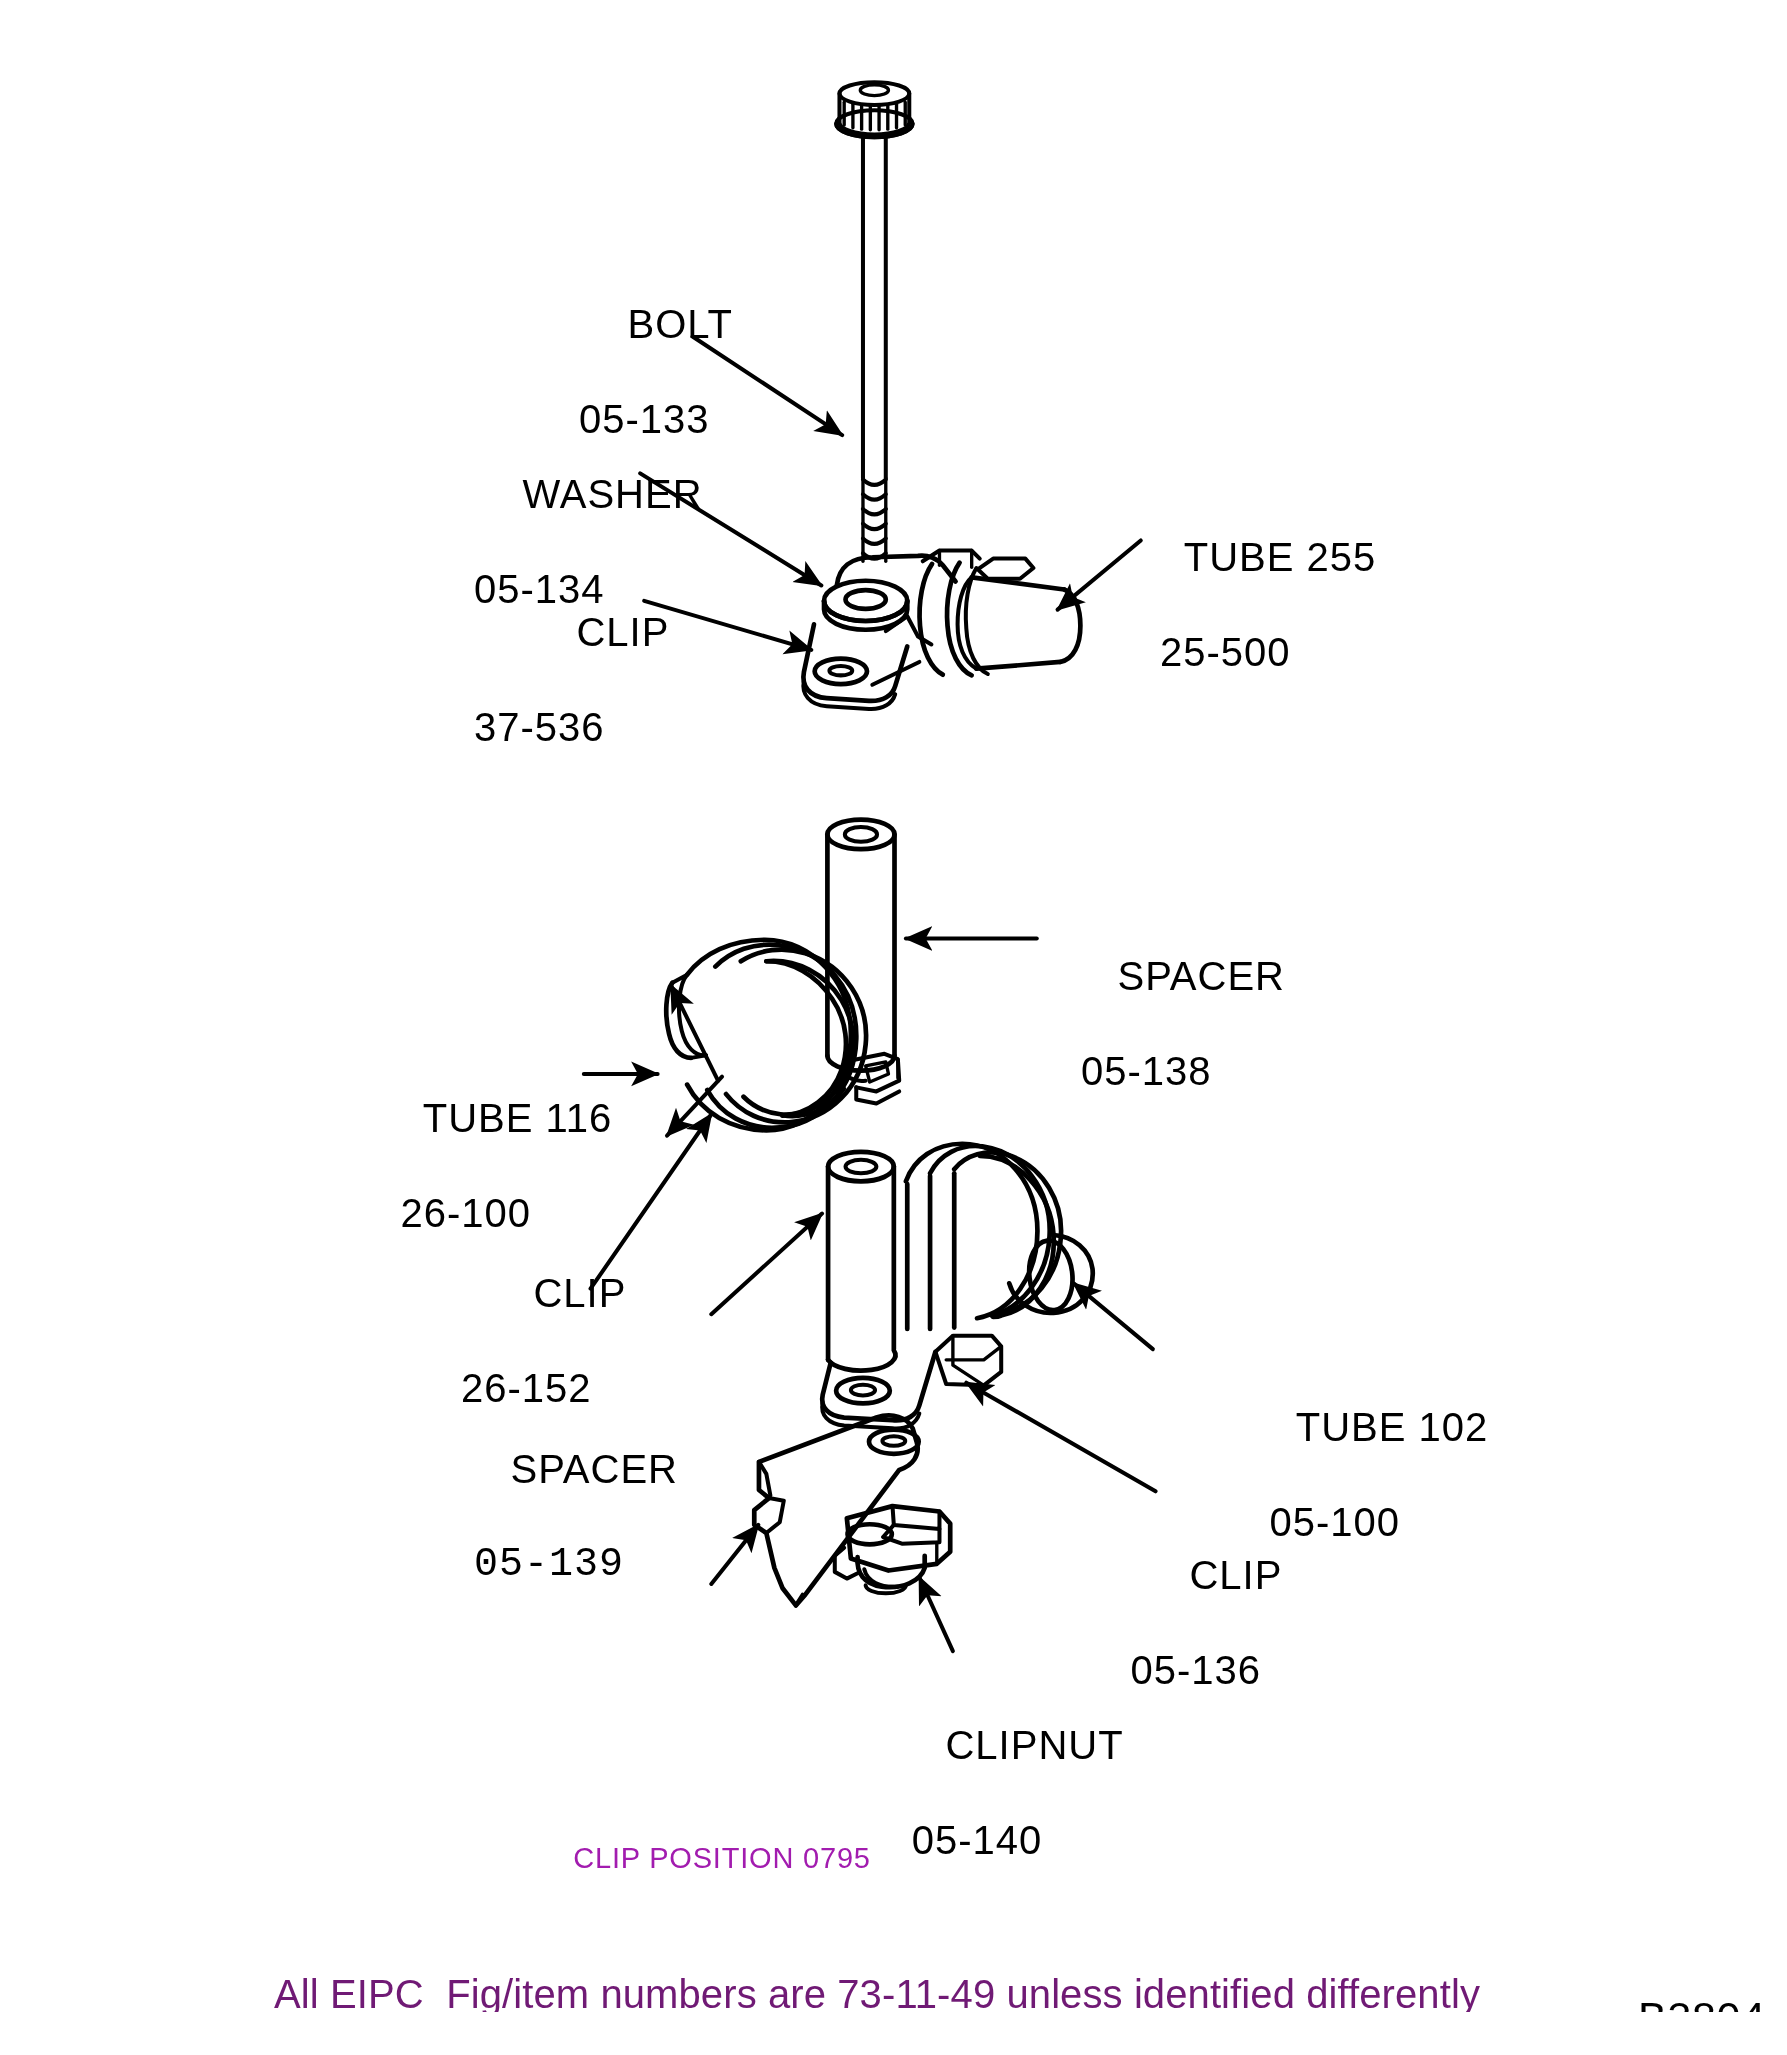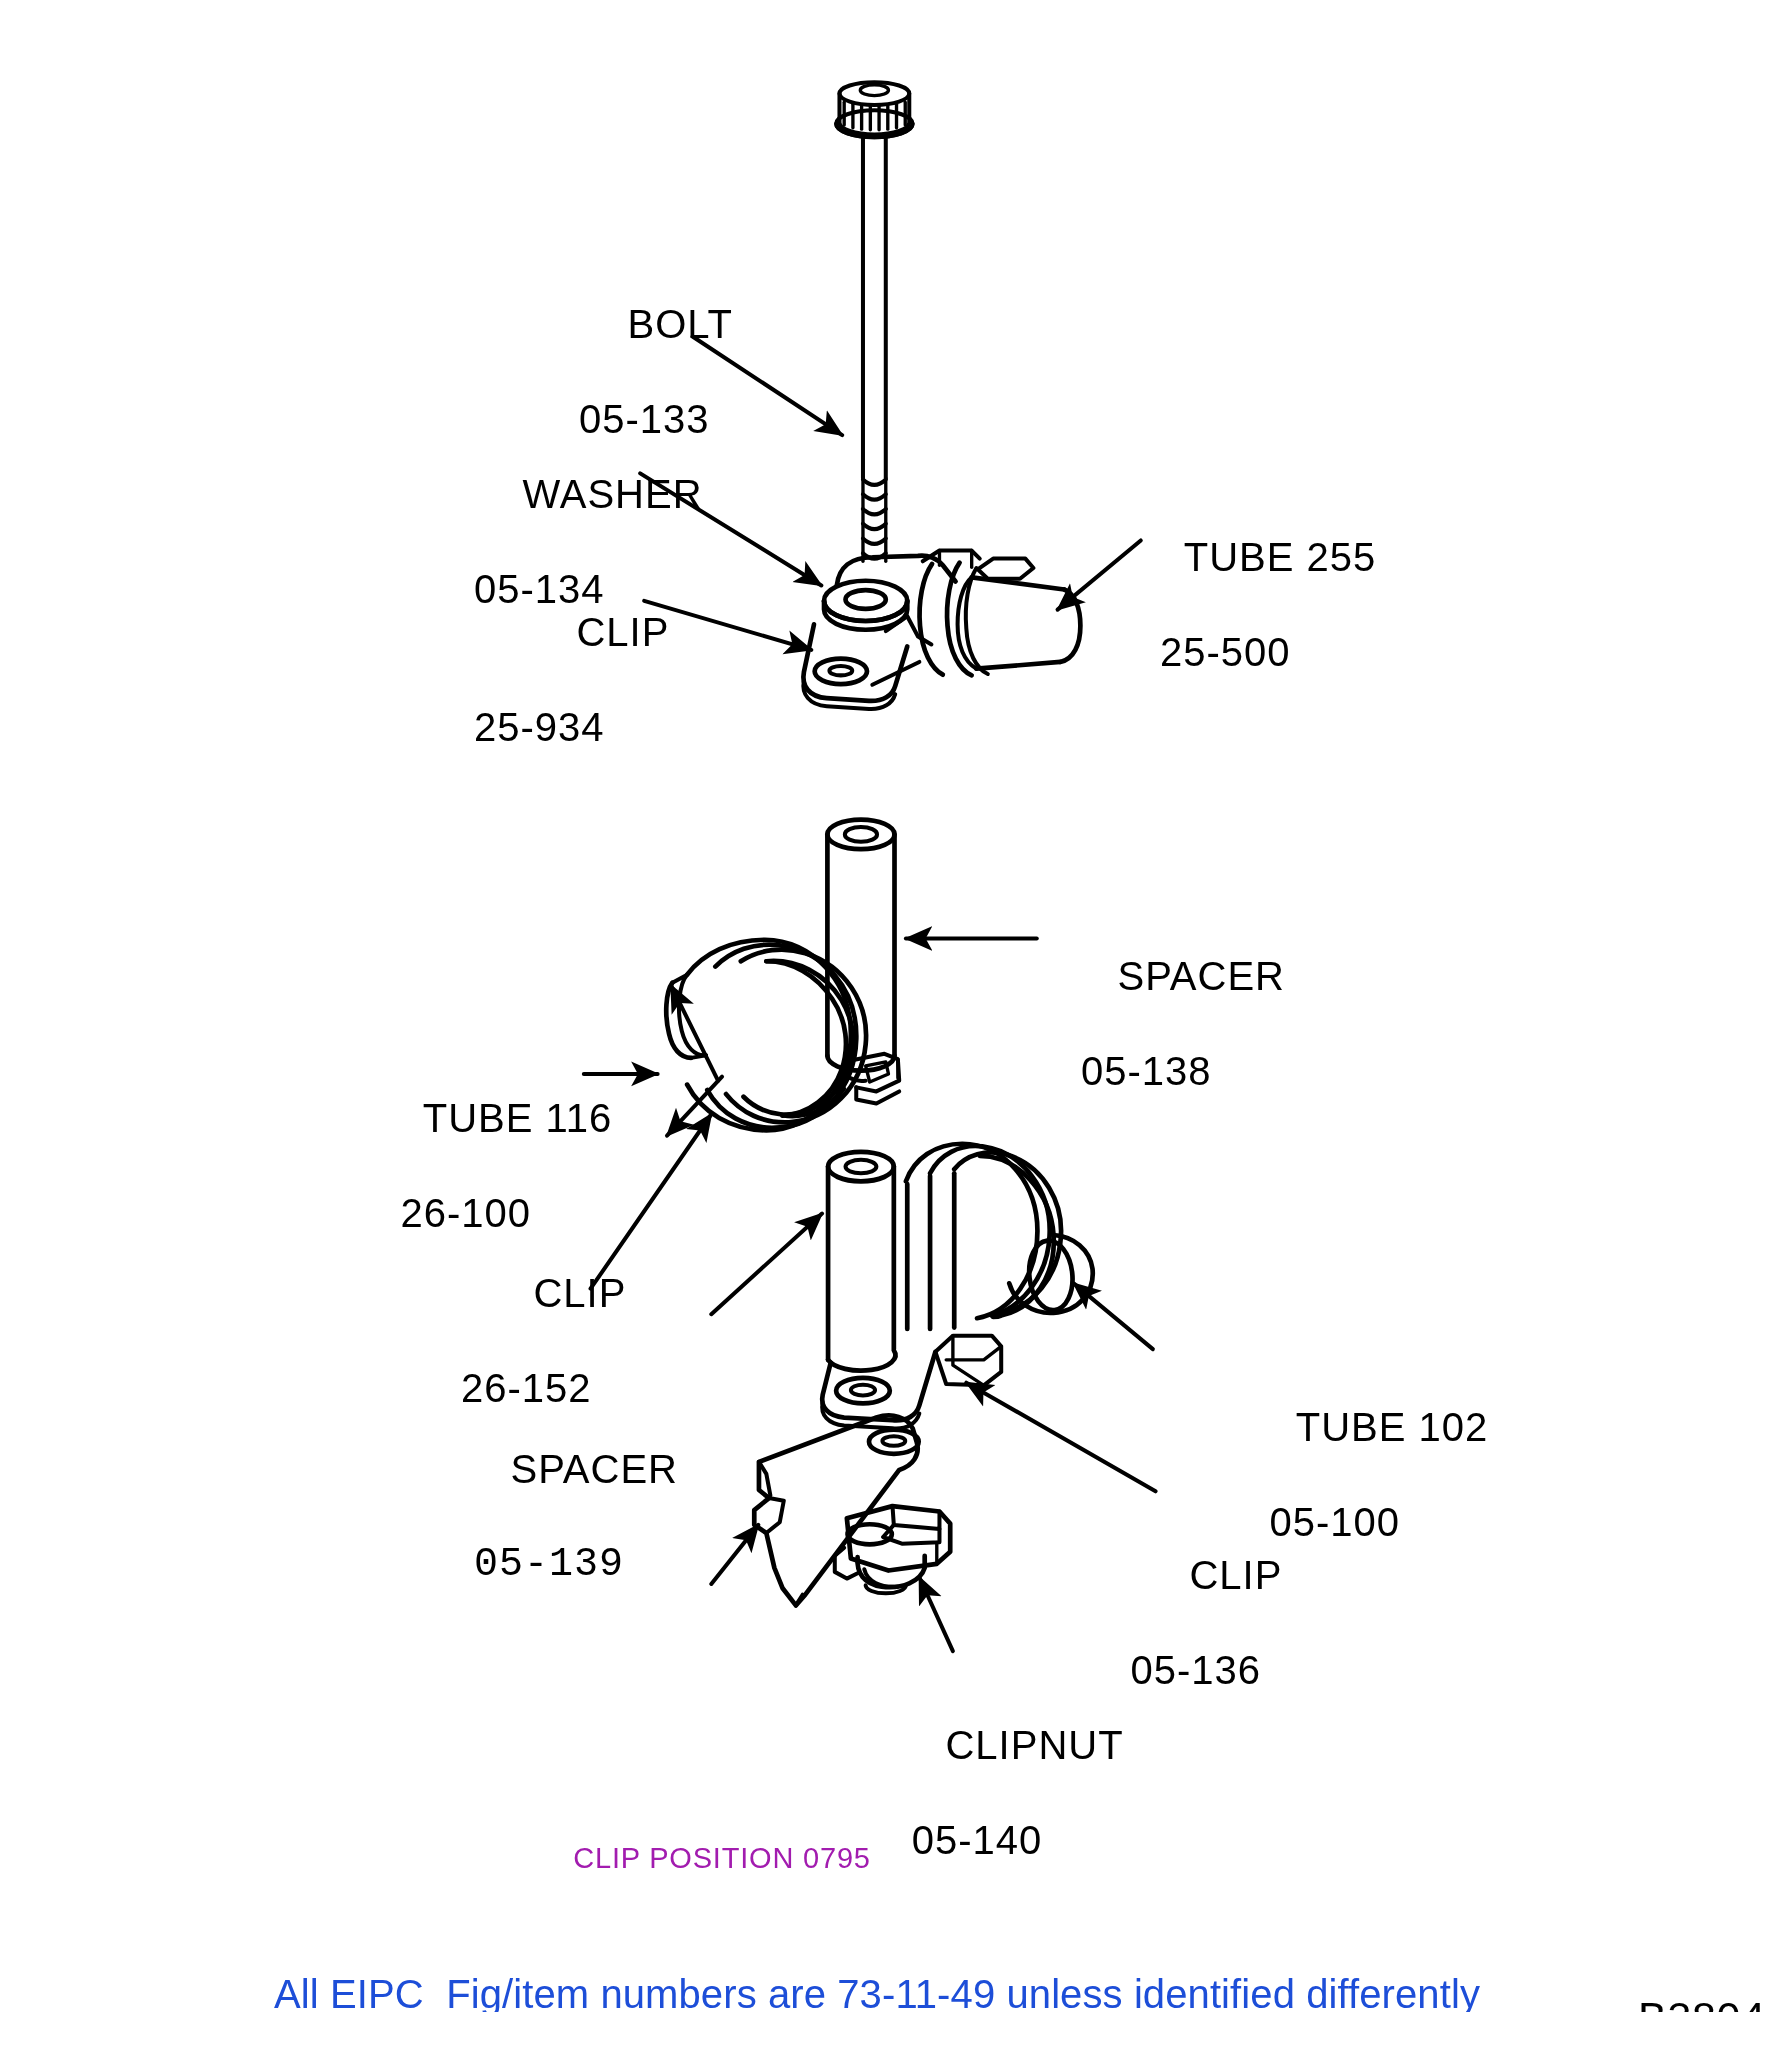--- a/index.html
+++ b/index.html
@@ -34,21 +34,21 @@
   .lbl .l2 { display: block; }
   .caption {
     position: absolute;
     color: #a21caf;
     font-size: 29px;
     letter-spacing: 0.8px;
     white-space: pre;
   }
   .footnote {
     position: absolute;
-    color: #1d4ed8;
+    color: #701a75;
     font-size: 40px;
     letter-spacing: 0.1px;
     white-space: pre;
   }
   .docid {
     position: absolute;
     color: #000;
     font-size: 43px;
     letter-spacing: 0.7px;
     white-space: pre;
@@ -346,21 +346,21 @@
     <span class="l2">05-133</span>
   </div>
 
   <div class="lbl" style="left:474px; top:424px;">
     <span>WASHER</span>
     <span class="l2">05-134</span>
   </div>
 
   <div class="lbl" style="left:528px; top:562px;">
     <span>CLIP</span>
-    <span class="l2" style="margin-left:-54px;">25-934</span>
+    <span class="l2" style="margin-left:-54px;">37-536</span>
   </div>
 
   <div class="lbl" style="left:1136px; top:487px;">
     <span>TUBE 255</span>
     <span class="l2" style="margin-left:24px;">25-500</span>
   </div>
 
   <div class="lbl" style="left:1069px; top:906px;">
     <span>SPACER</span>
     <span class="l2" style="margin-left:12px;">05-138</span>

